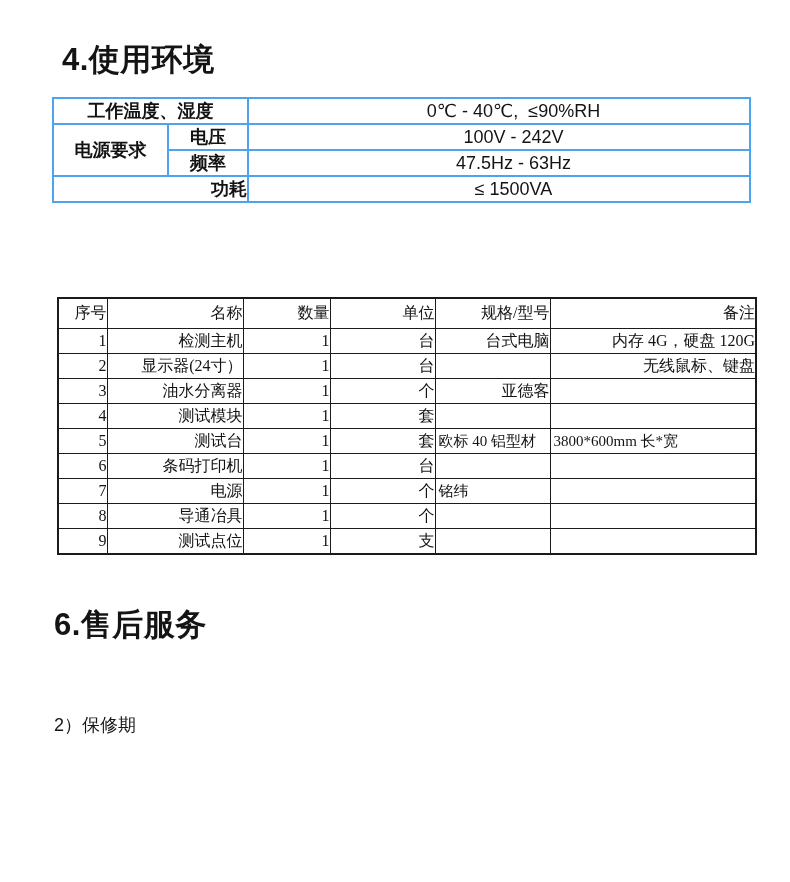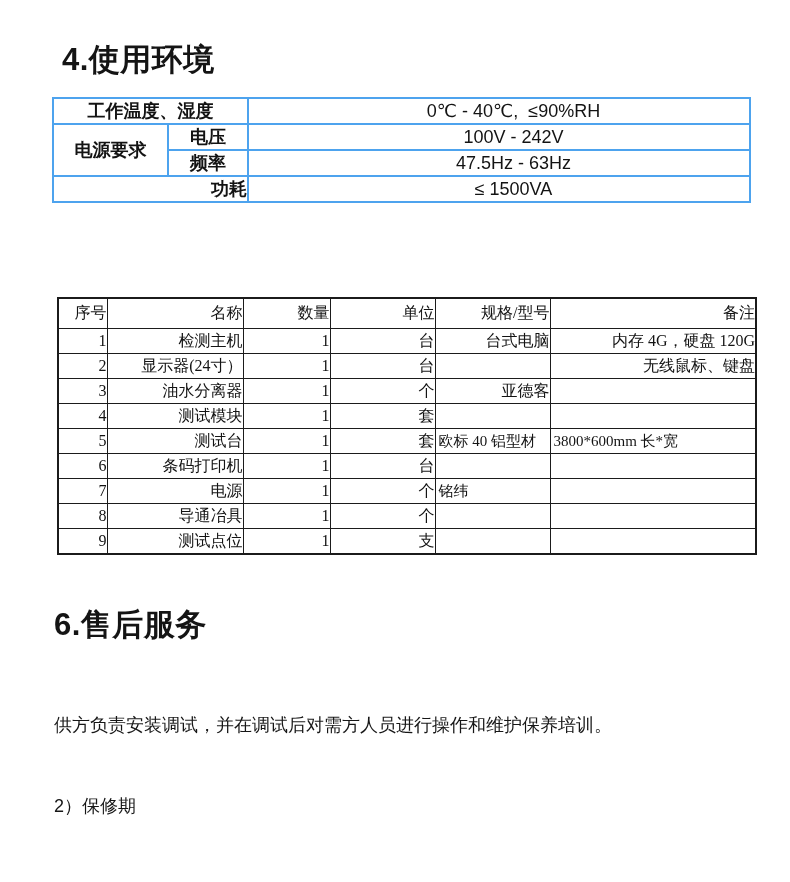--- a/index.html
+++ b/index.html
@@ -209,21 +209,20 @@
       <td>支</td>
       <td></td>
       <td></td>
     </tr>
   </tbody>
     </table>
 
   <div class="heading" id="heading6">6.售后服务</div>
 
   <div class="service-text">
-    <div>供方负责安装调试，并在调试后对需方人员进行操作和维护保养培训。</div>
     <div>2）保修期</div>
     
     
     
     
   </div>
 
 </div>
 
 </body></html>

